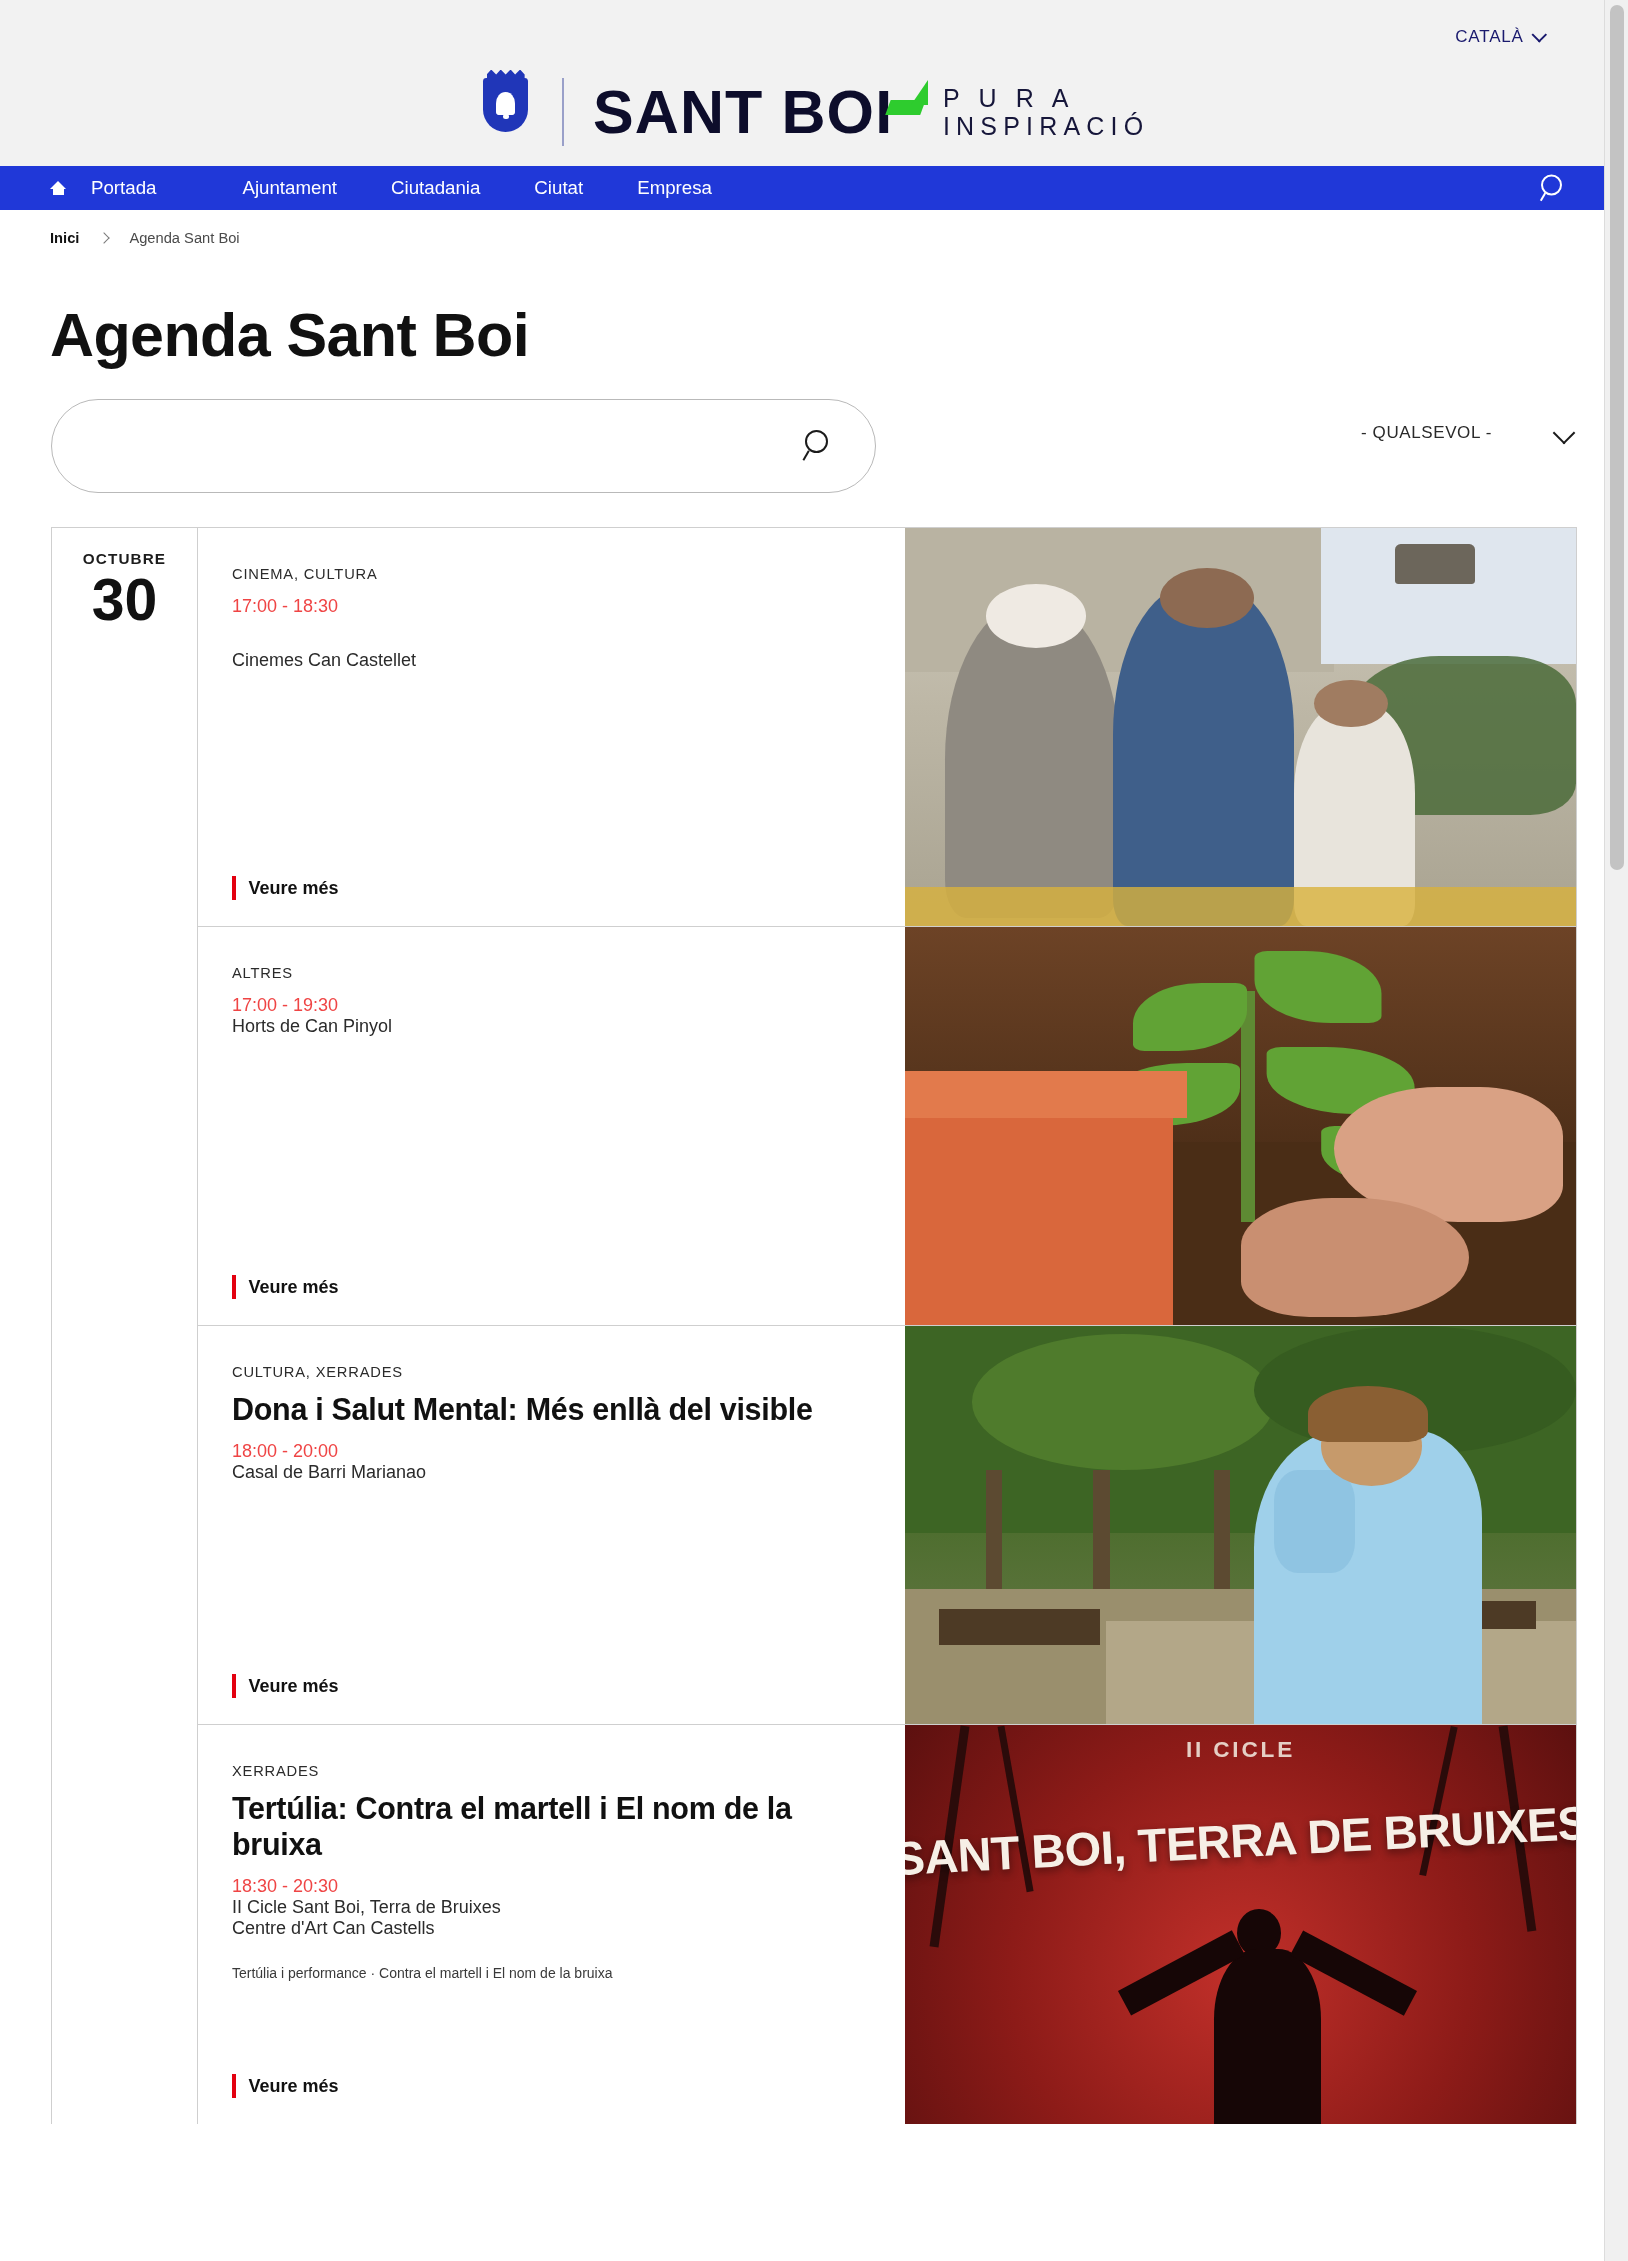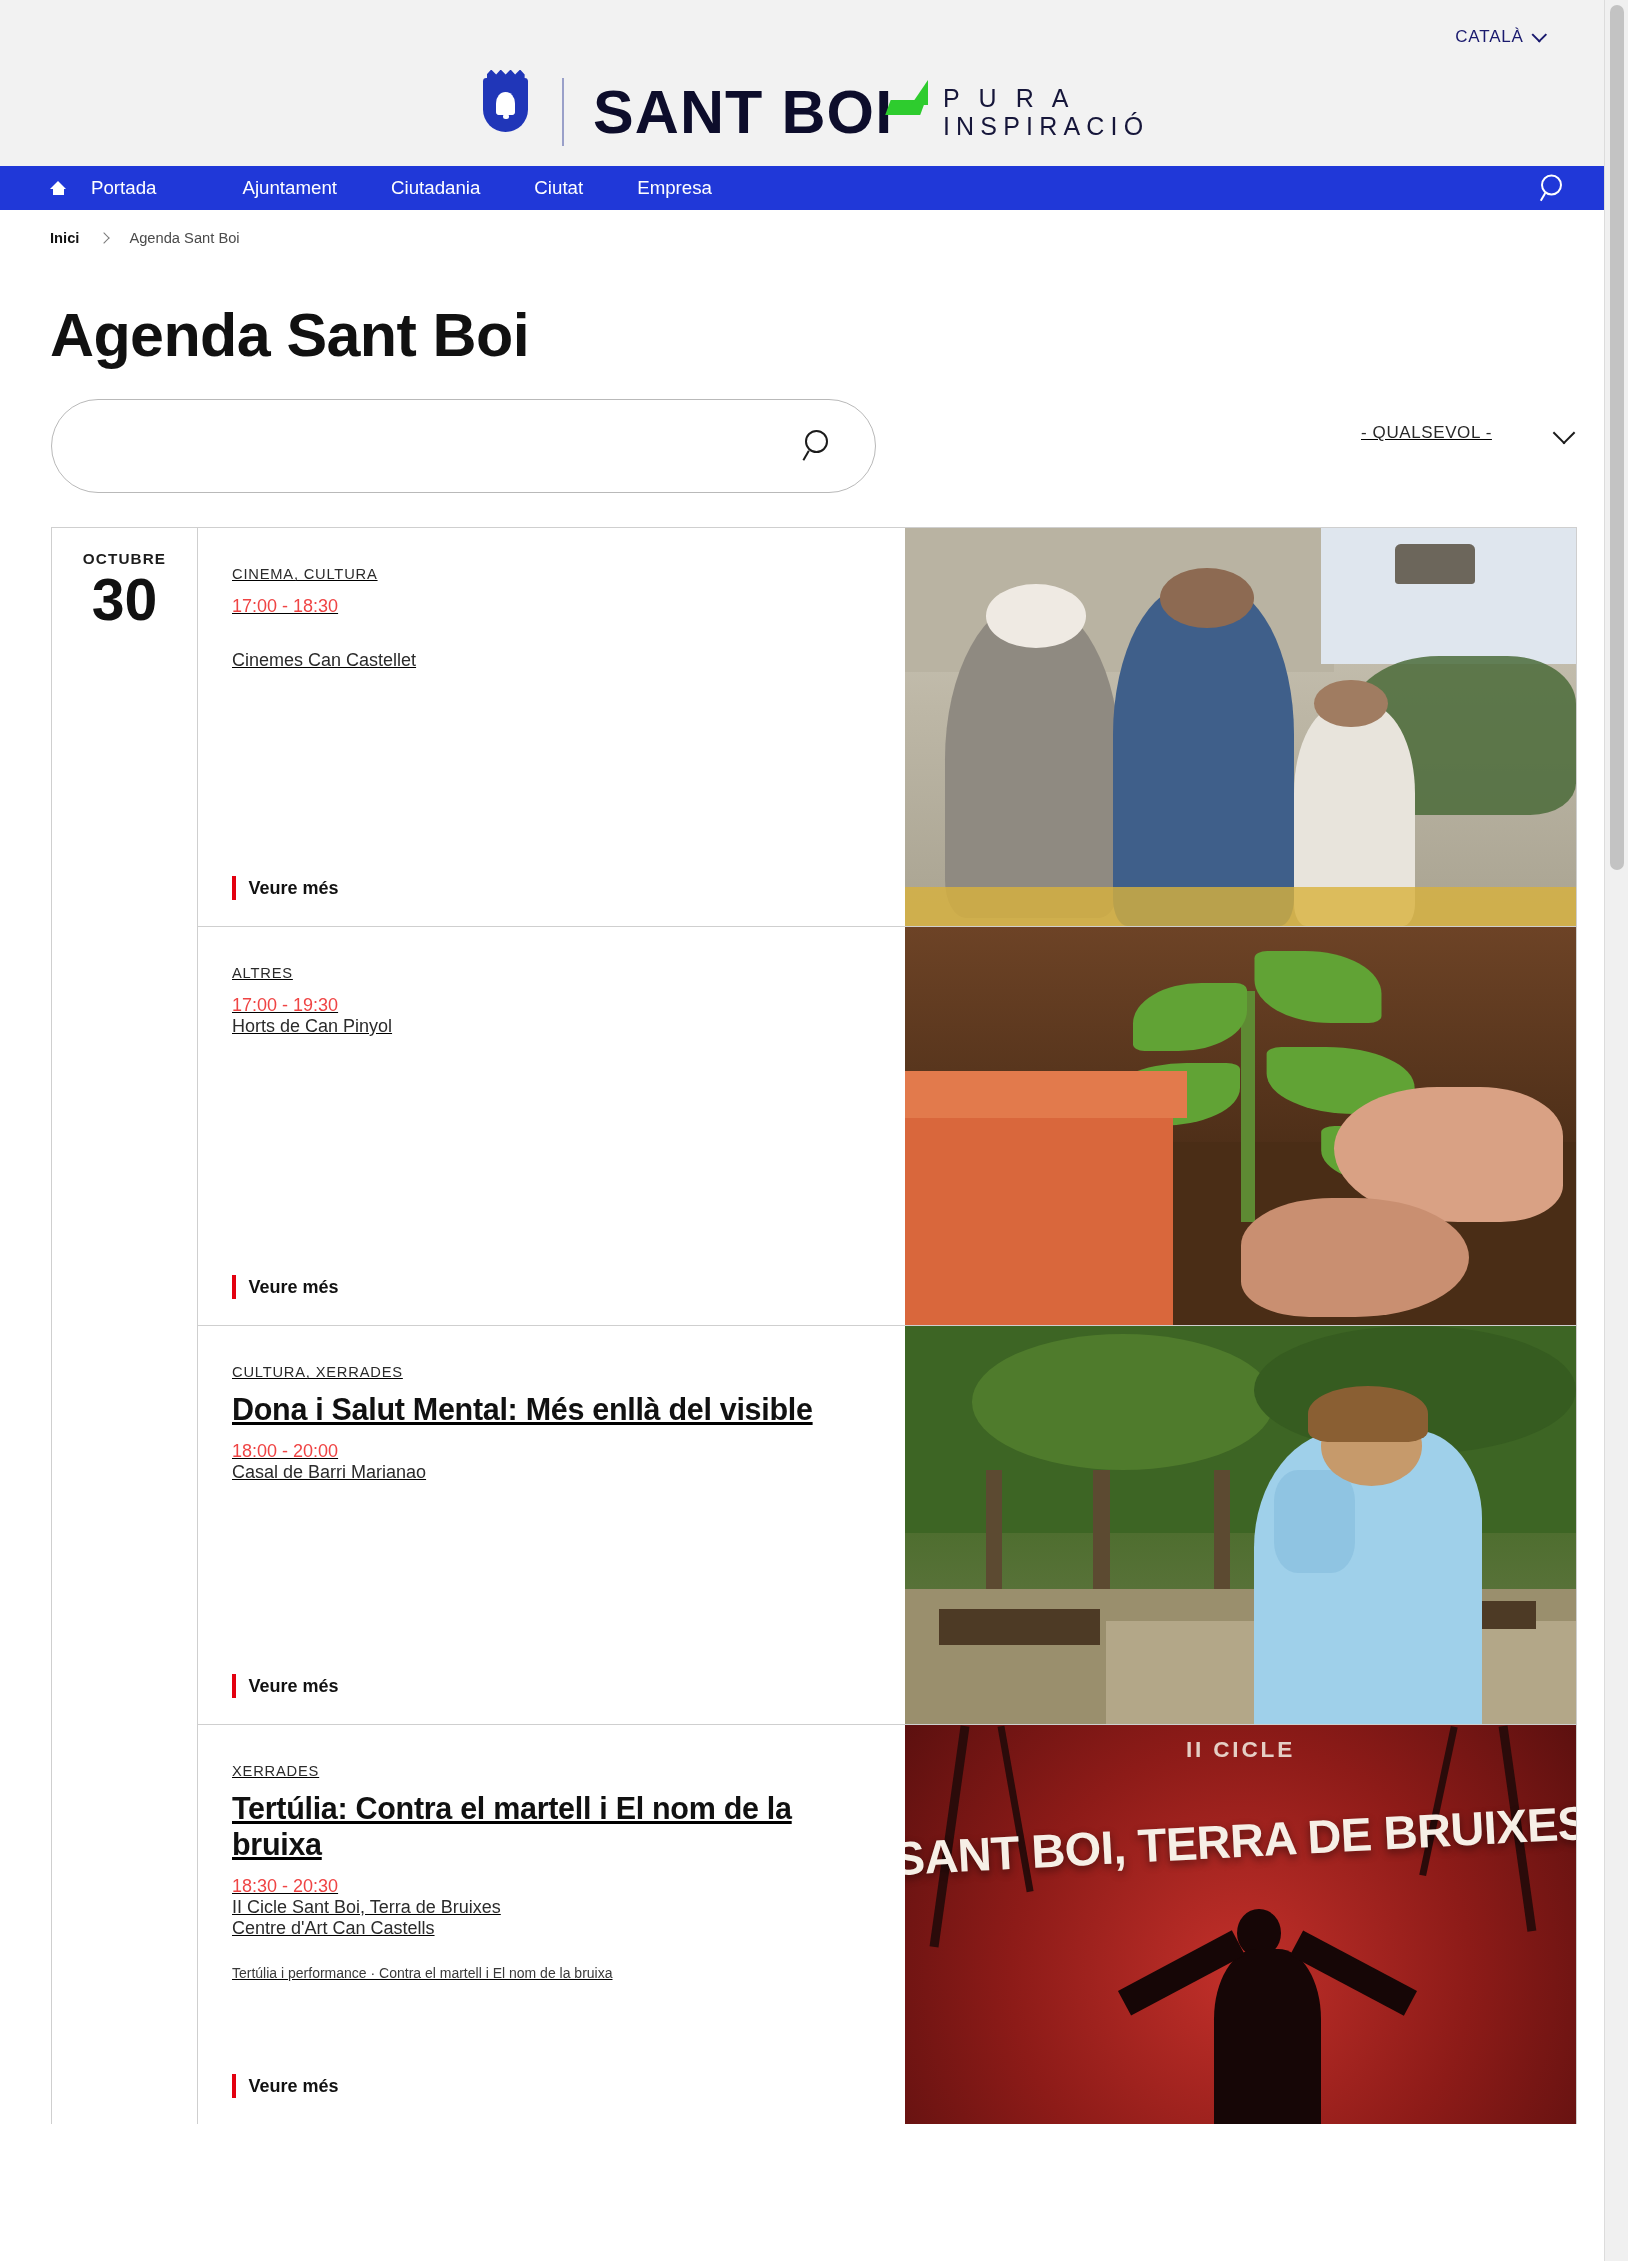--- a/index.html
+++ b/index.html
@@ -270,21 +270,20 @@
     transform: rotate(30deg);
   }
   .select-wrap {
     position: absolute;
     right: 52px; top: 24px;
     width: 215px;
     display: flex;
     align-items: center;
     justify-content: space-between;
     cursor: pointer;
-    text-decoration: underline;
   }
   .select-value {
     font-size: 17px;
     letter-spacing: 0.6px;
     color: #2a2a2a;
   }
   .chev-down-dark {
     width: 16px; height: 16px;
     border-right: 2.3px solid #1b1b1b;
     border-bottom: 2.3px solid #1b1b1b;
@@ -312,21 +311,21 @@
     letter-spacing: 1.1px;
     color: #1c1c1c;
   }
   .day-number {
     font-size: 59px;
     font-weight: bold;
     line-height: 1.05;
     color: #111;
     margin-top: 2.3px;
   }
-  .events { flex: 1 1 auto; text-decoration: underline; }
+  .events { flex: 1 1 auto; }
 
   .event {
     display: flex;
     border-bottom: 1.1px solid #cfcfcf;
     min-height: 399px;
     position: relative;
   }
   .event:last-child { border-bottom: none; }
   .event-body {
     flex: 0 0 707px;

